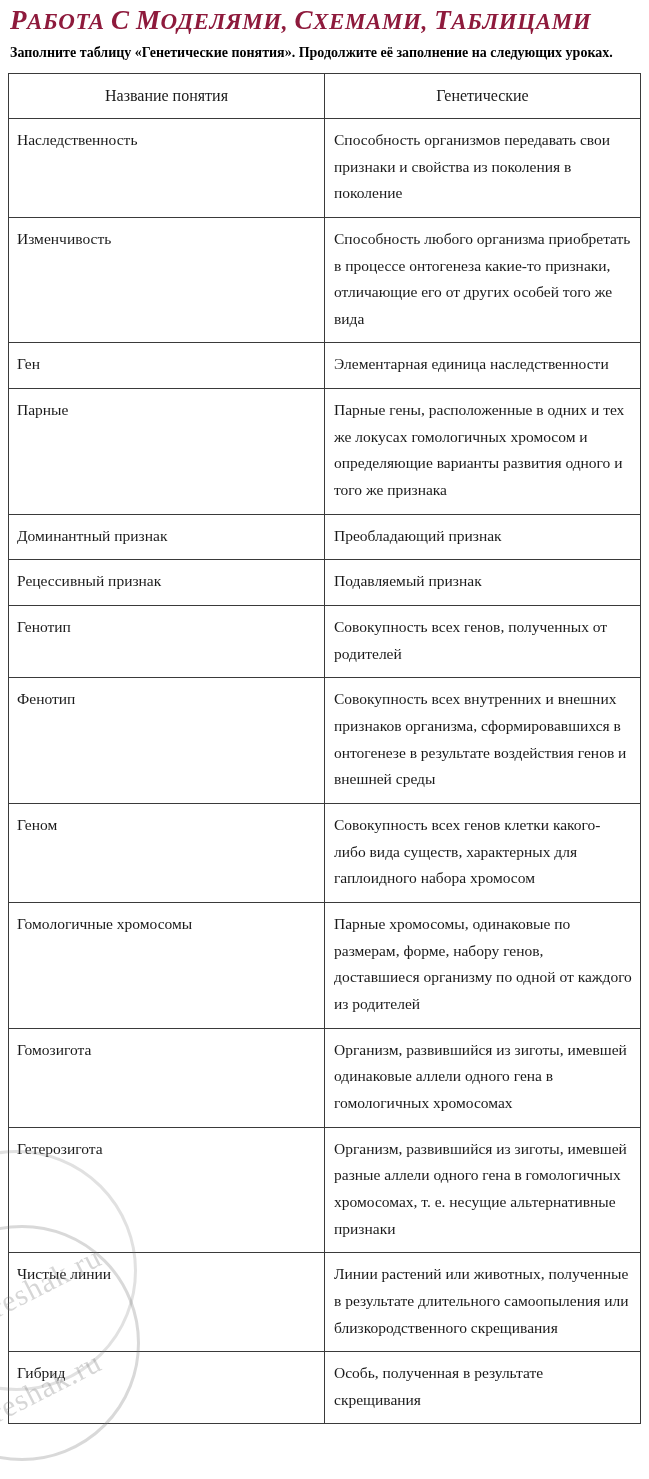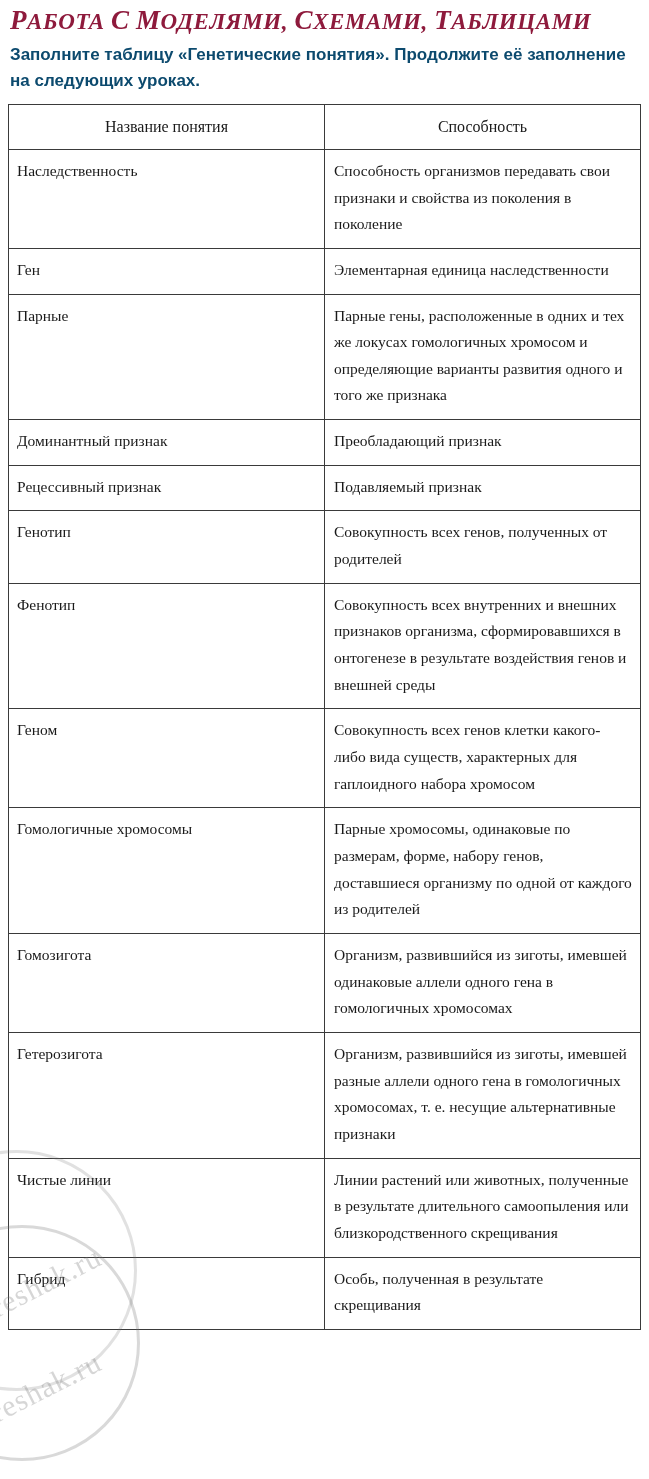--- a/index.html
+++ b/index.html
@@ -66,26 +66,26 @@
     font-size: 23px;
     letter-spacing: 0.6px;
     margin: 0 0 6px 2px;
     line-height: 1.1;
     font-style: italic;
   }
   .title .cap { font-size: 27px; }
 
   
   .intro {
-    font-family: Liberation Sans, sans-serif;
+    font-family: Liberation Serif, serif;
     font-weight: bold;
-    font-size: 17px;
+    font-size: 14px;
     line-height: 1.55;
     margin: 0 0 10px 2px;
-    color: #0c4a6e;
+    color: #000000;
   }
 
   
   table.genetics {
     border-collapse: collapse;
     width: 633px;
     margin-left: 0;
     table-layout: fixed;
     font-size: 15.5px;
   }
@@ -121,27 +121,31 @@
   <div class="watermark wm2">reshak.ru</div>
 
   <h1 class="title"><span class="cap">Р</span>АБОТА <span class="cap">С</span> <span class="cap">М</span>ОДЕЛЯМИ, <span class="cap">С</span>ХЕМАМИ, <span class="cap">Т</span>АБЛИЦАМИ</h1>
 
   <p class="intro">Заполните таблицу «Генетические понятия». Продолжите её заполнение на следующих уроках.</p>
 
   <table class="genetics">
     <thead>
       <tr>
         <th class="term">Название понятия</th>
-        <th class="def">Способность</th>
+        <th class="def">Генетические</th>
       </tr>
     </thead>
     <tbody>
       <tr>
         <td class="term">Наследственность</td>
         <td class="def">Способность организмов передавать свои признаки и свойства из поколения в поколение</td>
+      </tr>
+      <tr>
+        <td class="term">Изменчивость</td>
+        <td class="def">Способность любого организма приобретать в процессе онтогенеза какие-то признаки, отличающие его от других особей того же вида</td>
       </tr>
       <tr>
         <td class="term">Ген</td>
         <td class="def">Элементарная единица наследственности</td>
       </tr>
       <tr>
         <td class="term">Парные</td>
         <td class="def">Парные гены, расположенные в одних и тех же локусах гомологичных хромосом и определяющие варианты развития одного и того же признака</td>
       </tr>
       <tr>

